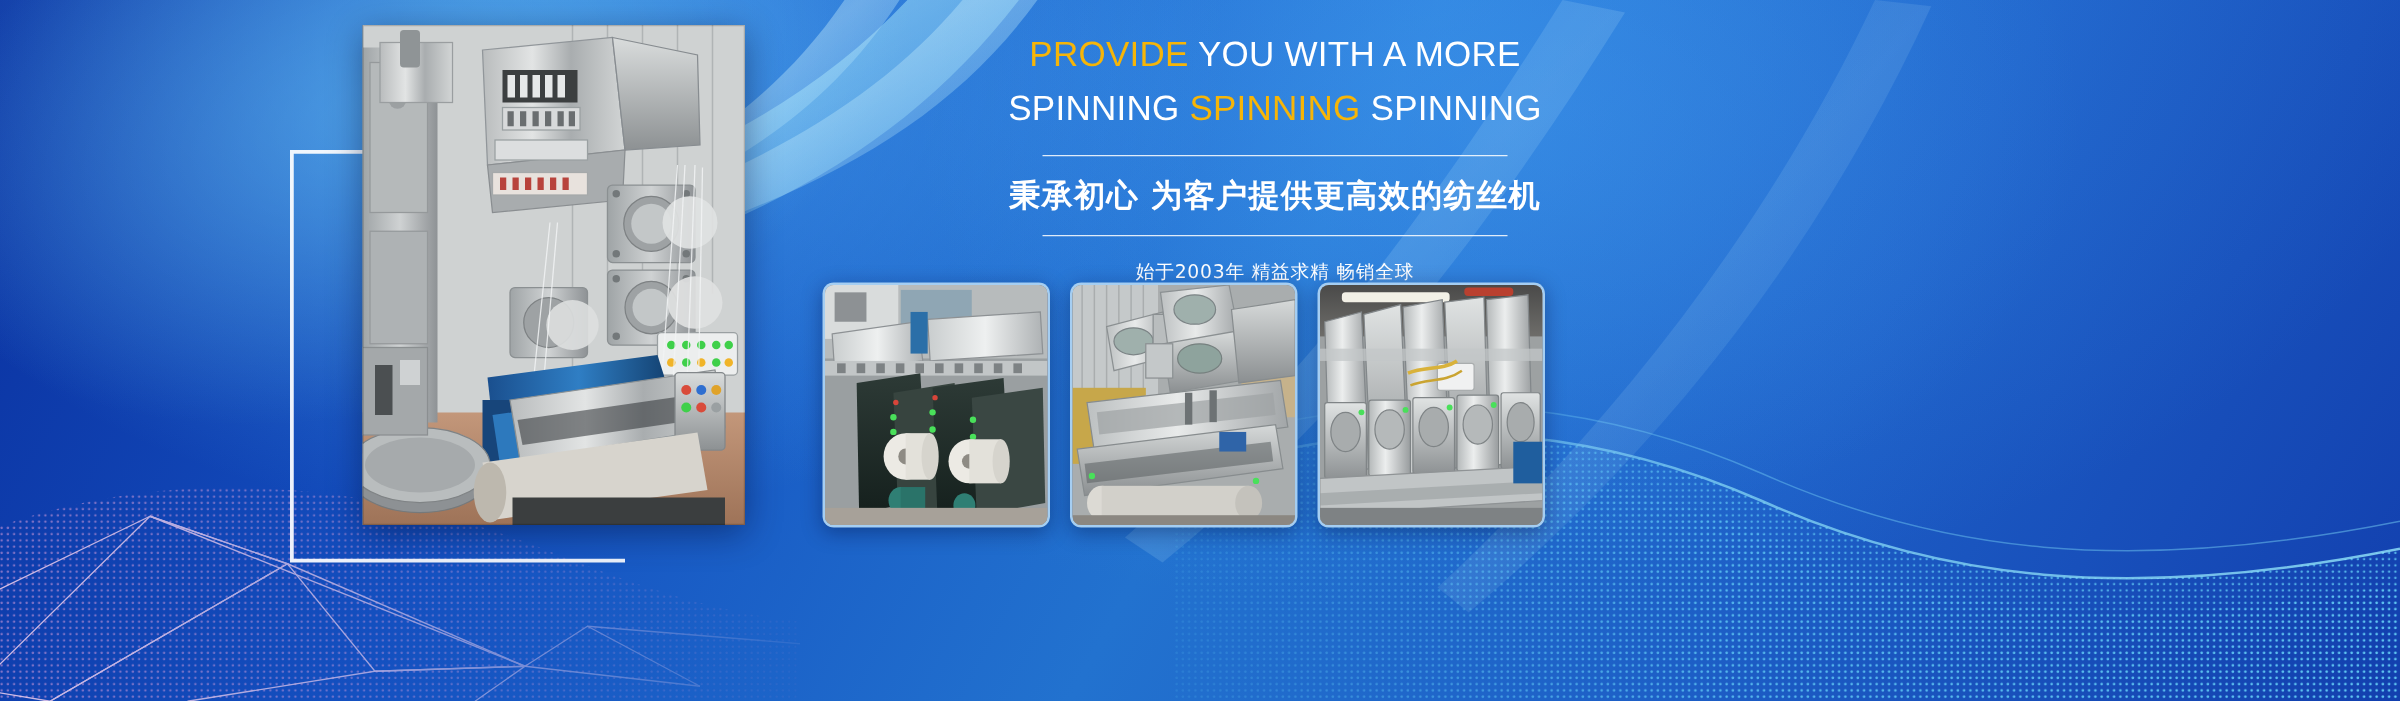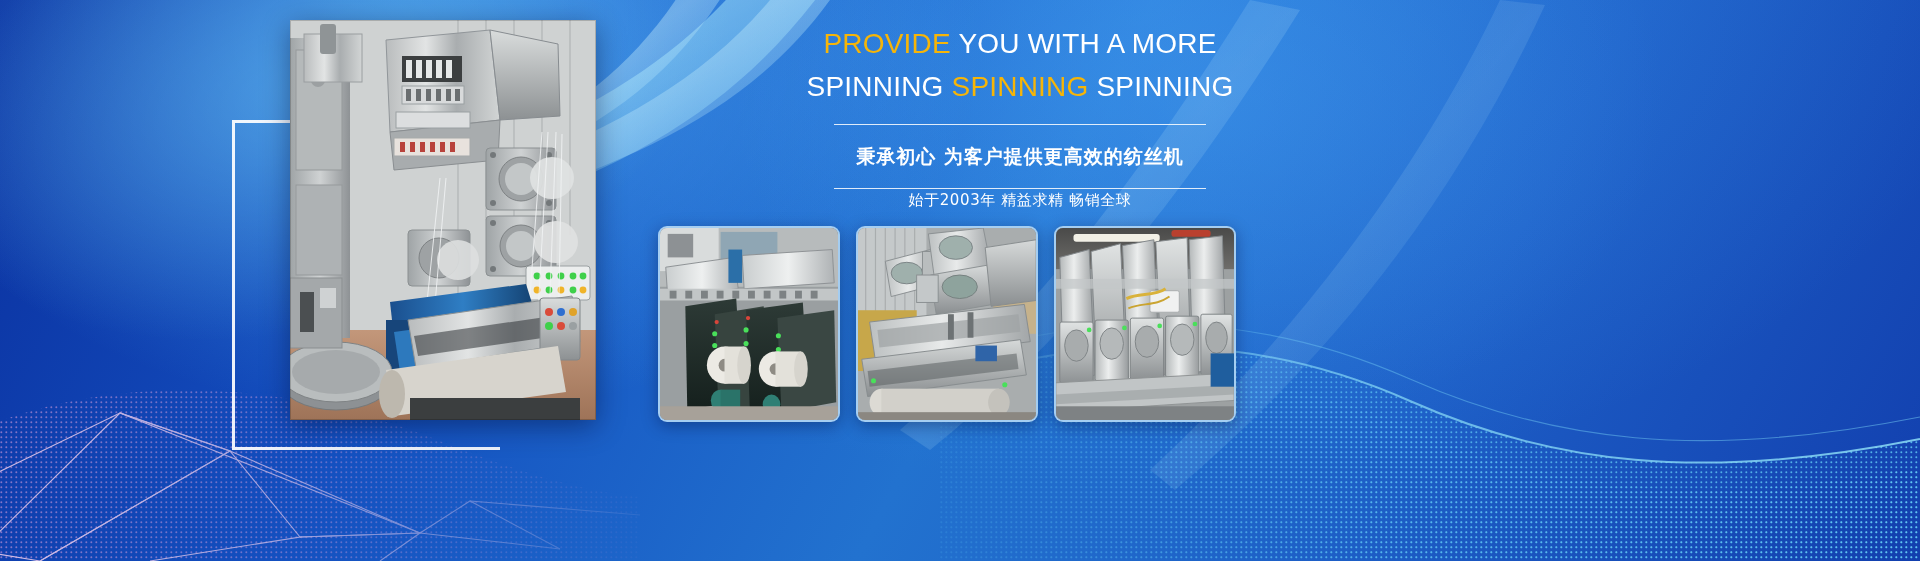--- a/index.html
+++ b/index.html
@@ -57,29 +57,30 @@
     font-size:28px;line-height:43px;font-weight:400;
     color:#ffffff;letter-spacing:.2px;white-space:nowrap;
   }
   .headline .hl{color:#F6B508;}
   .rule{
     width:372px;height:1px;margin:16px auto 0;
     background:rgba(255,255,255,.85);
   }
   .cn-main{
     margin-top:15px;
-    font-size:19px;line-height:33px;font-weight:700;color:#ffffff;
+    font-size:25px;line-height:33px;font-weight:700;color:#ffffff;
     letter-spacing:1px;white-space:nowrap;
     font-family:"DejaVu Sans","Liberation Sans",sans-serif;
   }
   .rule2{
     width:372px;height:1px;margin:15px auto 0;
     background:rgba(255,255,255,.85);
   }
   .cn-sub{
+    margin-top:17px;
     font-size:15px;line-height:22px;color:#ffffff;letter-spacing:.6px;
     white-space:nowrap;
     font-family:"DejaVu Sans","Liberation Sans",sans-serif;
   }
 
   
   .thumbs{
     position:absolute;left:658px;top:226px;width:578px;height:196px;
     display:flex;gap:16px;
   }

